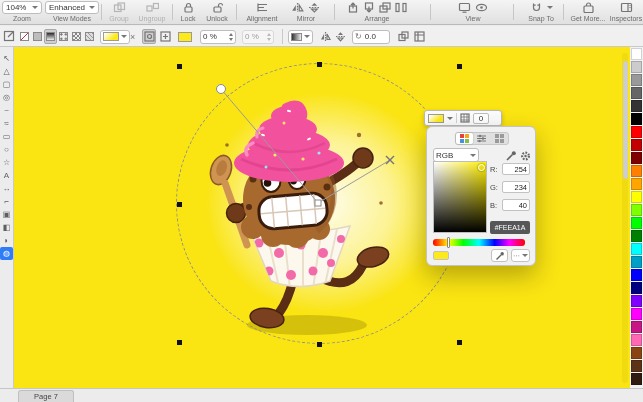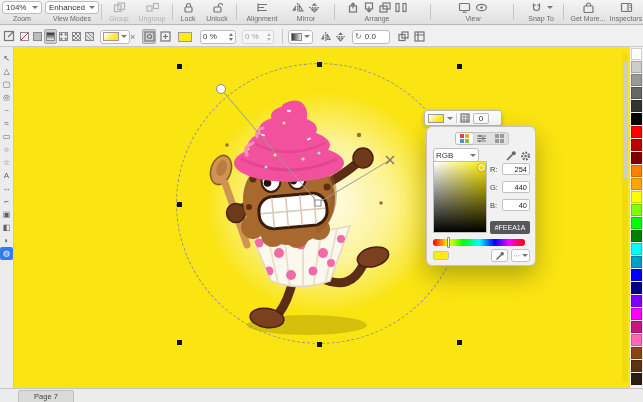--- a/index.html
+++ b/index.html
@@ -627,21 +627,21 @@
     </svg>
   <div class="csquare">
     <div class="cross"></div>
   </div>
   <div class="chrow" style="top:36px">
     <span class="chl">R:</span>
     <span class="chv">254</span>
   </div>
   <div class="chrow" style="top:54px">
     <span class="chl">G:</span>
-    <span class="chv">440</span>
+    <span class="chv">234</span>
   </div>
   <div class="chrow" style="top:72px">
     <span class="chl">B:</span>
     <span class="chv">40</span>
   </div>
   <div class="hexbox">#FEEA1A</div>
   <div class="huebar">
     <div class="huemark"></div>
   </div>
   <div class="cur-swatch"></div>

